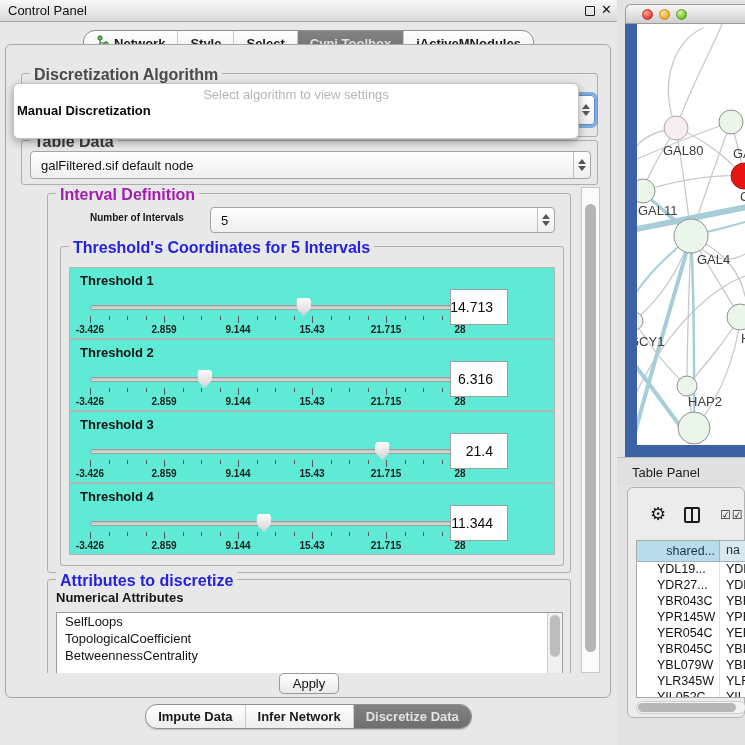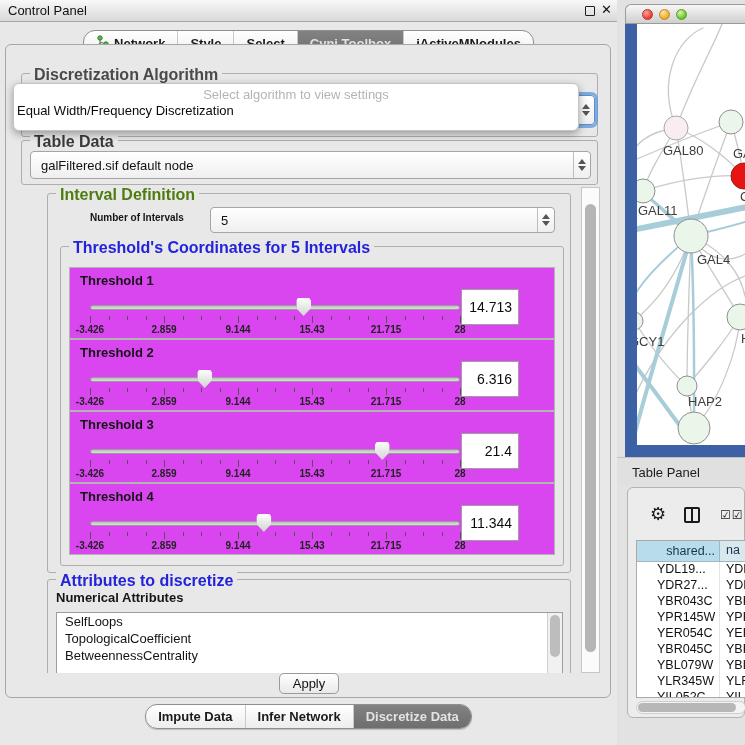--- a/index.html
+++ b/index.html
@@ -34,59 +34,59 @@
   .combo { background:linear-gradient(#ffffff,#efefef); border:1px solid #a5a5a5; border-radius:4px;
     display:flex; align-items:center; font-size:13px; color:#111; }
   .combo-text { padding-left:10px; flex:1; overflow:hidden; white-space:nowrap; }
   .stepper { width:17px; align-self:stretch; border-left:1px solid #bdbdbd; display:flex;
     flex-direction:column; align-items:center; justify-content:center; gap:2px; }
   .tri-up { width:0; height:0; border-left:4px solid transparent; border-right:4px solid transparent; border-bottom:5px solid #555; }
   .tri-dn { width:0; height:0; border-left:4px solid transparent; border-right:4px solid transparent; border-top:5px solid #555; }
   .algo-combo { position:absolute; left:23px; top:50px; width:566px; height:30px;
     box-shadow:0 0 0 3px rgba(93,149,220,.75); border-color:#5d8fd0; z-index:1; }
 
-  .popup { position:absolute; left:7px; top:38px; width:566px; height:48px; background:#fff;
+  .popup { position:absolute; left:7px; top:38px; width:566px; height:56px; background:#fff;
     border:1px solid #c4c4c4; border-radius:6px; box-shadow:0 3px 8px rgba(0,0,0,.35); z-index:10; overflow:hidden; }
   .popup-placeholder { text-align:center; color:#b4b4b4; font-size:13px; padding-top:3px; height:18px; }
   .popup-opt { font-size:13px; color:#0a0a0a; padding:1px 3px; white-space:nowrap; }
   .popup-opt.bold { font-weight:bold; }
 
   .td-group { left:15px; top:95px; width:577px; height:45px; }
   .td-label { color:#3a3a3a; }
   .td-combo { position:absolute; left:8px; top:10px; width:561px; height:28px; }
 
   .viewport { position:absolute; left:7px; top:142px; width:571px; height:486px; overflow:hidden; }
   .vscroll { position:absolute; left:575px; top:142px; width:19px; height:486px;
     background:#fbfbfb; border:1px solid #c6c6c6; }
   .vscroll-thumb { position:absolute; left:3px; top:16px; width:11px; height:448px; background:#b5b5b5; border-radius:6px; }
 
   .interval-group { left:34px; top:6px; width:524px; height:380px; }
-  .green-label { color:#4d7c0f; }
+  .green-label { color:#a21caf; }
   .blue-label { color:#2323dd; }
   .numint-label { position:absolute; left:42px; top:18px; font-size:10px; font-weight:bold; color:#151515; }
   .numint-combo { position:absolute; left:162px; top:13px; width:345px; height:26px; }
   .thresholds-group { left:12px; top:52px; width:504px; height:320px; }
 
   .threshold-box { position:absolute; left:8px; width:486px; height:72px;
-    border:1px solid #b3b3b3; background:#d946ef; }
+    border:1px solid #b3b3b3; background:#5eead4; }
   .th-label { position:absolute; left:10px; top:5px; font-size:13px; font-weight:bold; color:#141414; }
   .slider { position:absolute; left:20px; top:32px; width:370px; height:34px; }
   .slider-track { position:absolute; left:0; top:5px; width:100%; height:5px; border-radius:3px;
     background:linear-gradient(#c0c0c0,#dedede); border:1px solid #9b9b9b; }
   .slider-thumb { position:absolute; top:-2px; width:15px; height:18px; transform:translateX(-50%);
     background:linear-gradient(#fdfdfd,#d3d3d3); filter:drop-shadow(0 0 1px #777);
     clip-path:polygon(12% 0,88% 0,100% 15%,100% 55%,50% 100%,0 55%,0 15%); }
   .ticks { position:absolute; left:0; top:16px; width:100%; height:8px; }
   .tick { position:absolute; top:0; width:1px; height:4px; background:#555; }
   .tick.tall { height:7px; }
   .tick-labels { position:absolute; left:0; top:24px; width:100%; height:12px; }
   .tick-label { position:absolute; transform:translateX(-50%); font-size:10px; font-weight:bold; color:#222; white-space:nowrap; }
-  .value-box { position:absolute; left:391px; top:21px; width:58px; height:36px; background:#fff;
+  .value-box { position:absolute; left:380px; top:21px; width:58px; height:36px; background:#fff;
     border:1px solid #9e9e9e; font-size:14px; color:#0c0c0c; display:flex; align-items:center;
-    justify-content:flex-end; padding-right:6px; }
+    justify-content:flex-end; padding-right:14px; }
 
   .attr-group { left:34px; top:392px; width:524px; height:110px; }
   .attr-heading { position:absolute; left:8px; top:10px; font-size:13px; font-weight:bold; color:#151515; }
   .attr-list { position:absolute; left:8px; top:32px; width:507px; height:74px; background:#fff;
     border:1px solid #9d9d9d; overflow:hidden; }
   .attr-item { font-size:13px; color:#141414; padding-left:8px; line-height:17px; white-space:nowrap; }
   .attr-scroll { position:absolute; right:0; top:0; width:15px; height:100%; background:#f1f1f1; border-left:1px solid #d0d0d0; }
   .attr-scroll-thumb { position:absolute; left:2px; top:2px; width:10px; height:42px; background:#bdbdbd; border-radius:5px; }
 
   .apply-btn { position:absolute; left:273px; top:628px; width:60px; height:21px;
@@ -176,21 +176,21 @@
       <span class="combo-text"></span>
       <span class="stepper">
           <span class="tri-up"></span>
           <span class="tri-dn"></span>
         </span>
     </div>
 
     <div class="popup">
       <div class="popup-placeholder">Select algorithm to view settings</div>
       <div id="popup-options">
-          <div class="popup-opt">Equal Width/Frequency Discretization</div>
+          <div class="popup-opt bold">Manual Discretization</div>
         </div>
     </div>
 
     <div class="group td-group">
       <span class="group-label td-label">Table Data</span>
       <div class="combo td-combo">
         <span class="combo-text">galFiltered.sif default node</span>
         <span class="stepper">
             <span class="tri-up"></span>
             <span class="tri-dn"></span>

